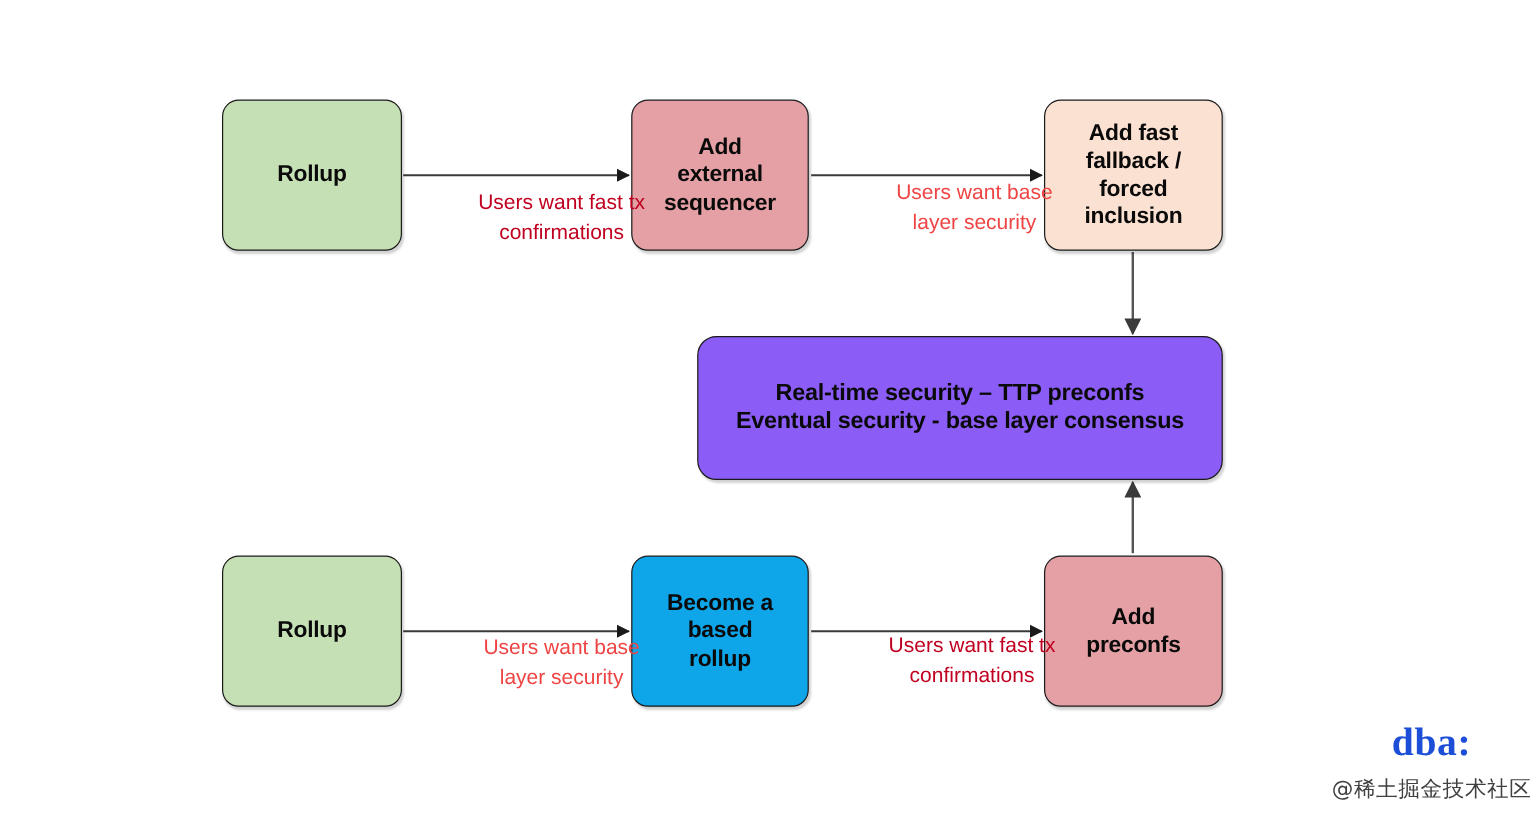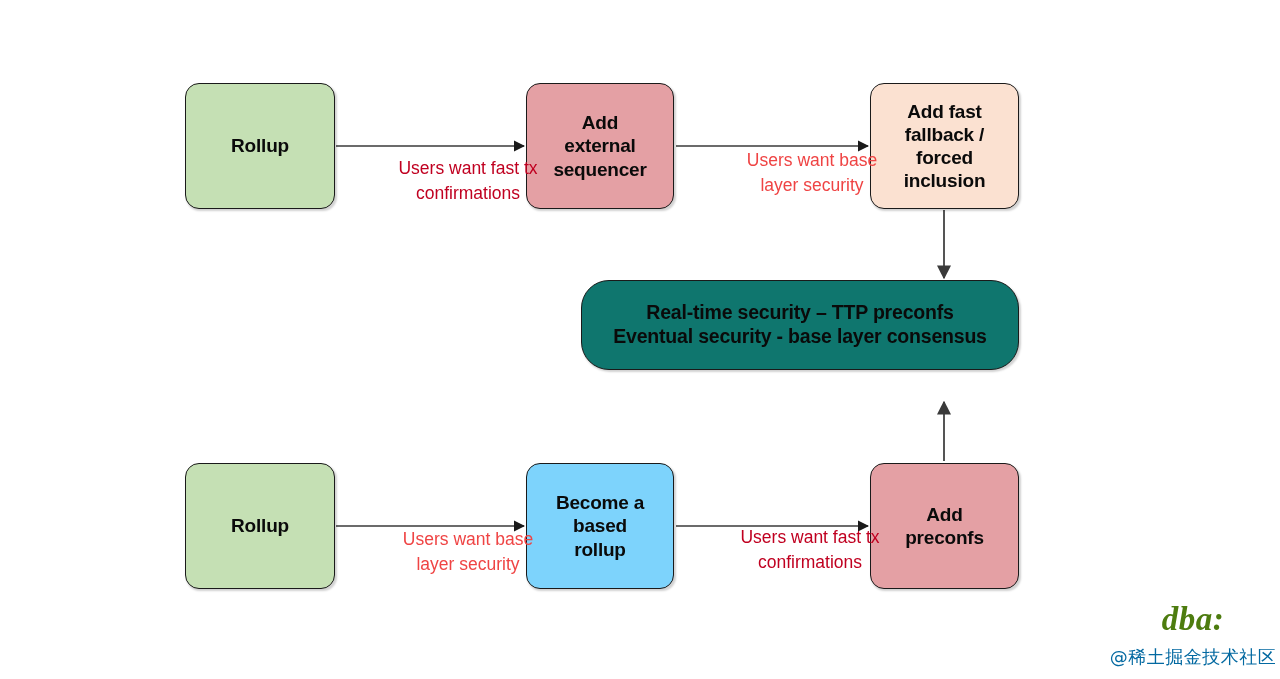--- a/index.html
+++ b/index.html
@@ -37,24 +37,24 @@
     letter-spacing: -0.2px;
     box-shadow: 1.5px 2px 2px rgba(0,0,0,0.18);
     padding: 4px 6px;
   }
   .node .node-label { white-space: pre-line; display: block; }
 
   .n-rollup-top   { left:185px; top:83px;  width:150px; height:126px; background:#c5e0b4; font-size:19px; }
   .n-extseq       { left:526px; top:83px;  width:148px; height:126px; background:#e4a0a4; font-size:19px; }
   .n-fastfallback { left:870px; top:83px;  width:149px; height:126px; background:#fbe1d1; font-size:19px; }
 
-  .n-center       { left:581px; top:280px; width:438px; height:90px; background:#0f766e; font-size:19.5px; border-radius:28px; }
+  .n-center       { left:581px; top:280px; width:438px; height:120px; background:#8b5cf6; font-size:19.5px; border-radius:16px; }
 
   .n-rollup-bot   { left:185px; top:463px; width:150px; height:126px; background:#c5e0b4; font-size:19px; }
-  .n-based        { left:526px; top:463px; width:148px; height:126px; background:#7dd3fc; font-size:19px; }
+  .n-based        { left:526px; top:463px; width:148px; height:126px; background:#0ea5e9; font-size:19px; }
   .n-preconfs     { left:870px; top:463px; width:149px; height:126px; background:#e4a0a4; font-size:19px; }
 
   
   .edge-label {
     position: absolute;
     text-align: center;
     font-size: 17.5px;
     line-height: 1.42;
     white-space: pre-line;
     font-family: "Liberation Sans", sans-serif;
@@ -70,31 +70,30 @@
 
   
   .wm {
     position: absolute;
     text-align: center;
     pointer-events: none;
   }
   .wm-main {
     left: 1118px; top: 601px; width: 150px;
     font-family: "Liberation Serif", serif;
-    font-style: italic;
     font-weight: bold;
     font-size: 33px;
-    color: #4d7c0f;
+    color: #1d4ed8;
     letter-spacing: 0.5px;
   }
   .wm-sub {
     left: 1108px; top: 645px; width: 170px;
     font-family: "DejaVu Sans", sans-serif;
     font-size: 18px;
-    color: #0369a1;
+    color: #404040;
     letter-spacing: 0.5px;
   }
 </style>
 </head>
 <body>
 
 <div id="canvas">
 
   <svg width="1280" height="679" style="position:absolute;left:0;top:0;">
     <defs>

